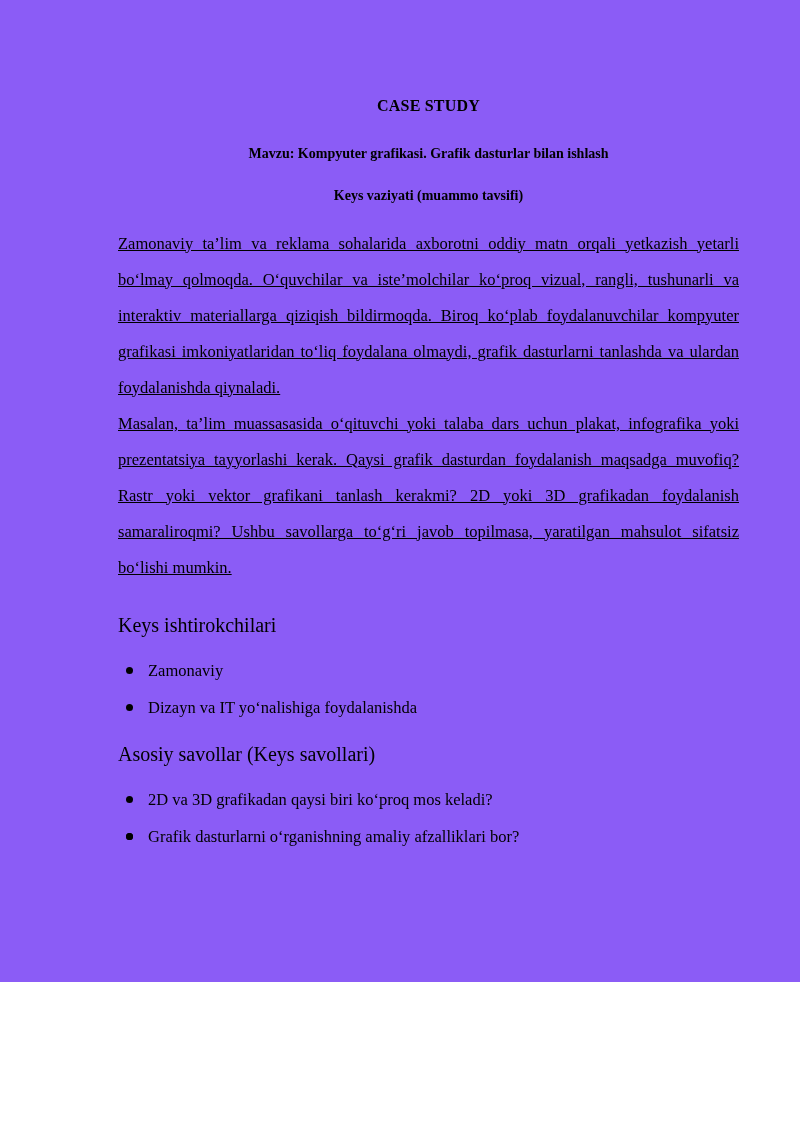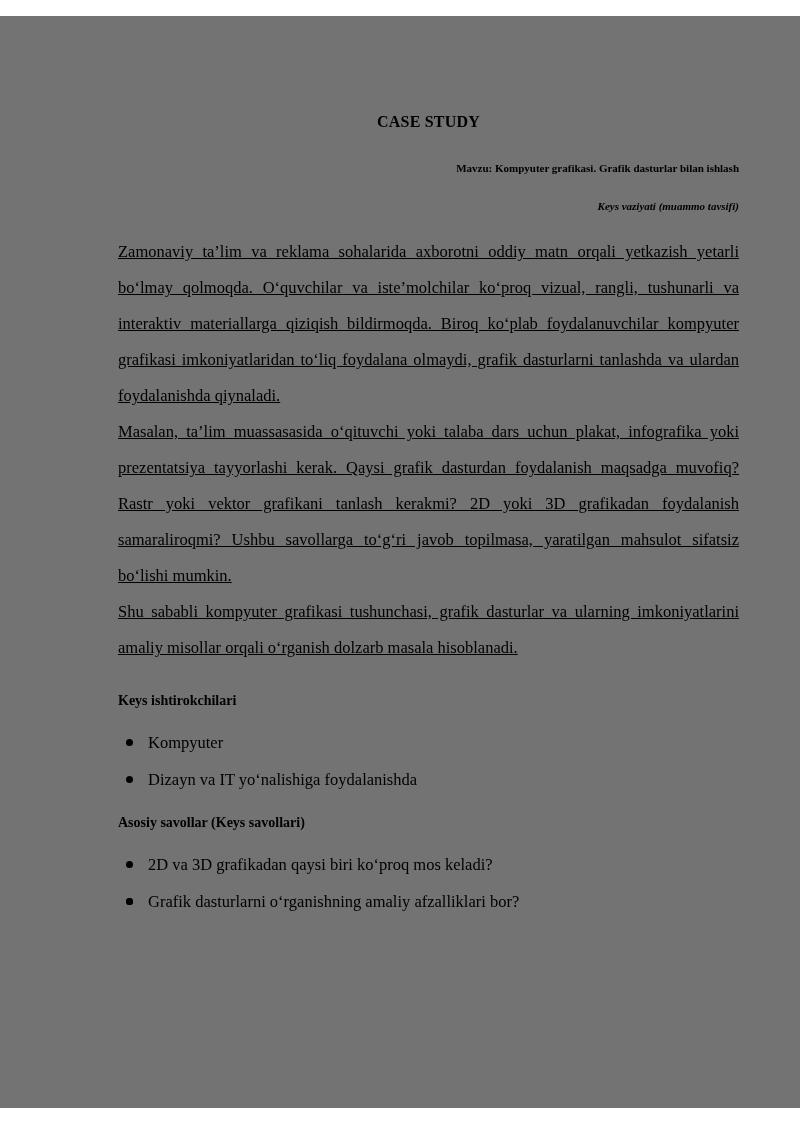--- a/index.html
+++ b/index.html
@@ -11,55 +11,53 @@
   body {
     width: 800px;
     height: 1131px;
     font-family: "Liberation Serif", "DejaVu Serif", serif;
     color: #000000;
     -webkit-font-smoothing: antialiased;
   }
   .page {
     position: relative;
     width: 800px;
-    height: 1092px;
-    background: #737373;
+    height: 982px;
+    background: #8b5cf6;
     box-sizing: border-box;
     padding: 0;
     overflow: hidden;
-    margin-top: 16px;
   }
   .content {
     position: absolute;
     left: 118px;
     top: 96px;
     width: 621px;
   }
   .doc-title {
     text-align: center;
     font-weight: bold;
     font-size: 16px;
     letter-spacing: 0.2px;
     margin: 0 0 30px 0;
     line-height: 1.2;
   }
   .heading {
     font-weight: bold;
-    font-size: 11px;
+    font-size: 14px;
     margin: 0 0 24px 0;
     line-height: 1.3;
-    text-align: right;
+    text-align: center;
   }
   .heading.tight {
     margin-bottom: 20px;
-    font-style: italic;
   }
   .section-heading {
-    font-weight: bold;
-    font-size: 14px;
+    font-weight: normal;
+    font-size: 20px;
     margin: 0 0 22px 0;
     line-height: 1.3;
   }
   .subheading-wrap {
     font-weight: bold;
     font-size: 16.5px;
     line-height: 1.22;
     margin: 0 0 18px 0;
   }
   p.body-par {
@@ -114,31 +112,30 @@
 
     <div class="doc-title">CASE STUDY</div>
 
     <div class="heading">Mavzu: Kompyuter grafikasi. Grafik dasturlar bilan ishlash</div>
 
     <div class="heading tight">Keys vaziyati (muammo tavsifi)</div>
 
     <div class="par-block">
       <p class="body-par">Zamonaviy taʼlim va reklama sohalarida axborotni oddiy matn orqali yetkazish yetarli boʻlmay qolmoqda. Oʻquvchilar va isteʼmolchilar koʻproq vizual, rangli, tushunarli va interaktiv materiallarga qiziqish bildirmoqda. Biroq koʻplab foydalanuvchilar kompyuter grafikasi imkoniyatlaridan toʻliq foydalana olmaydi, grafik dasturlarni tanlashda va ulardan foydalanishda qiynaladi.</p>
       <p class="body-par">Masalan, taʼlim muassasasida oʻqituvchi yoki talaba dars uchun plakat, infografika yoki prezentatsiya tayyorlashi kerak. Qaysi grafik dasturdan foydalanish maqsadga muvofiq? Rastr yoki vektor grafikani tanlash kerakmi? 2D yoki 3D grafikadan foydalanish samaraliroqmi? Ushbu savollarga toʻgʻri javob topilmasa, yaratilgan mahsulot sifatsiz boʻlishi mumkin.</p>
-      <p class="body-par">Shu sababli kompyuter grafikasi tushunchasi, grafik dasturlar va ularning imkoniyatlarini amaliy misollar orqali oʻrganish dolzarb masala hisoblanadi.</p>
     </div>
 
     <div class="gap-after-intro"></div>
 
     <div class="section-heading">Keys ishtirokchilari</div>
 
     <ul class="bullets">
       <li>
         <span class="dot"></span>
-        <span>Kompyuter</span>
+        <span>Zamonaviy</span>
       </li>
       <li>
         <span class="dot"></span>
         <span>Dizayn va IT yoʻnalishiga foydalanishda</span>
       </li>
     </ul>
 
     <div class="gap-before-questions"></div>
 
     <div class="section-heading">Asosiy savollar (Keys savollari)</div>

